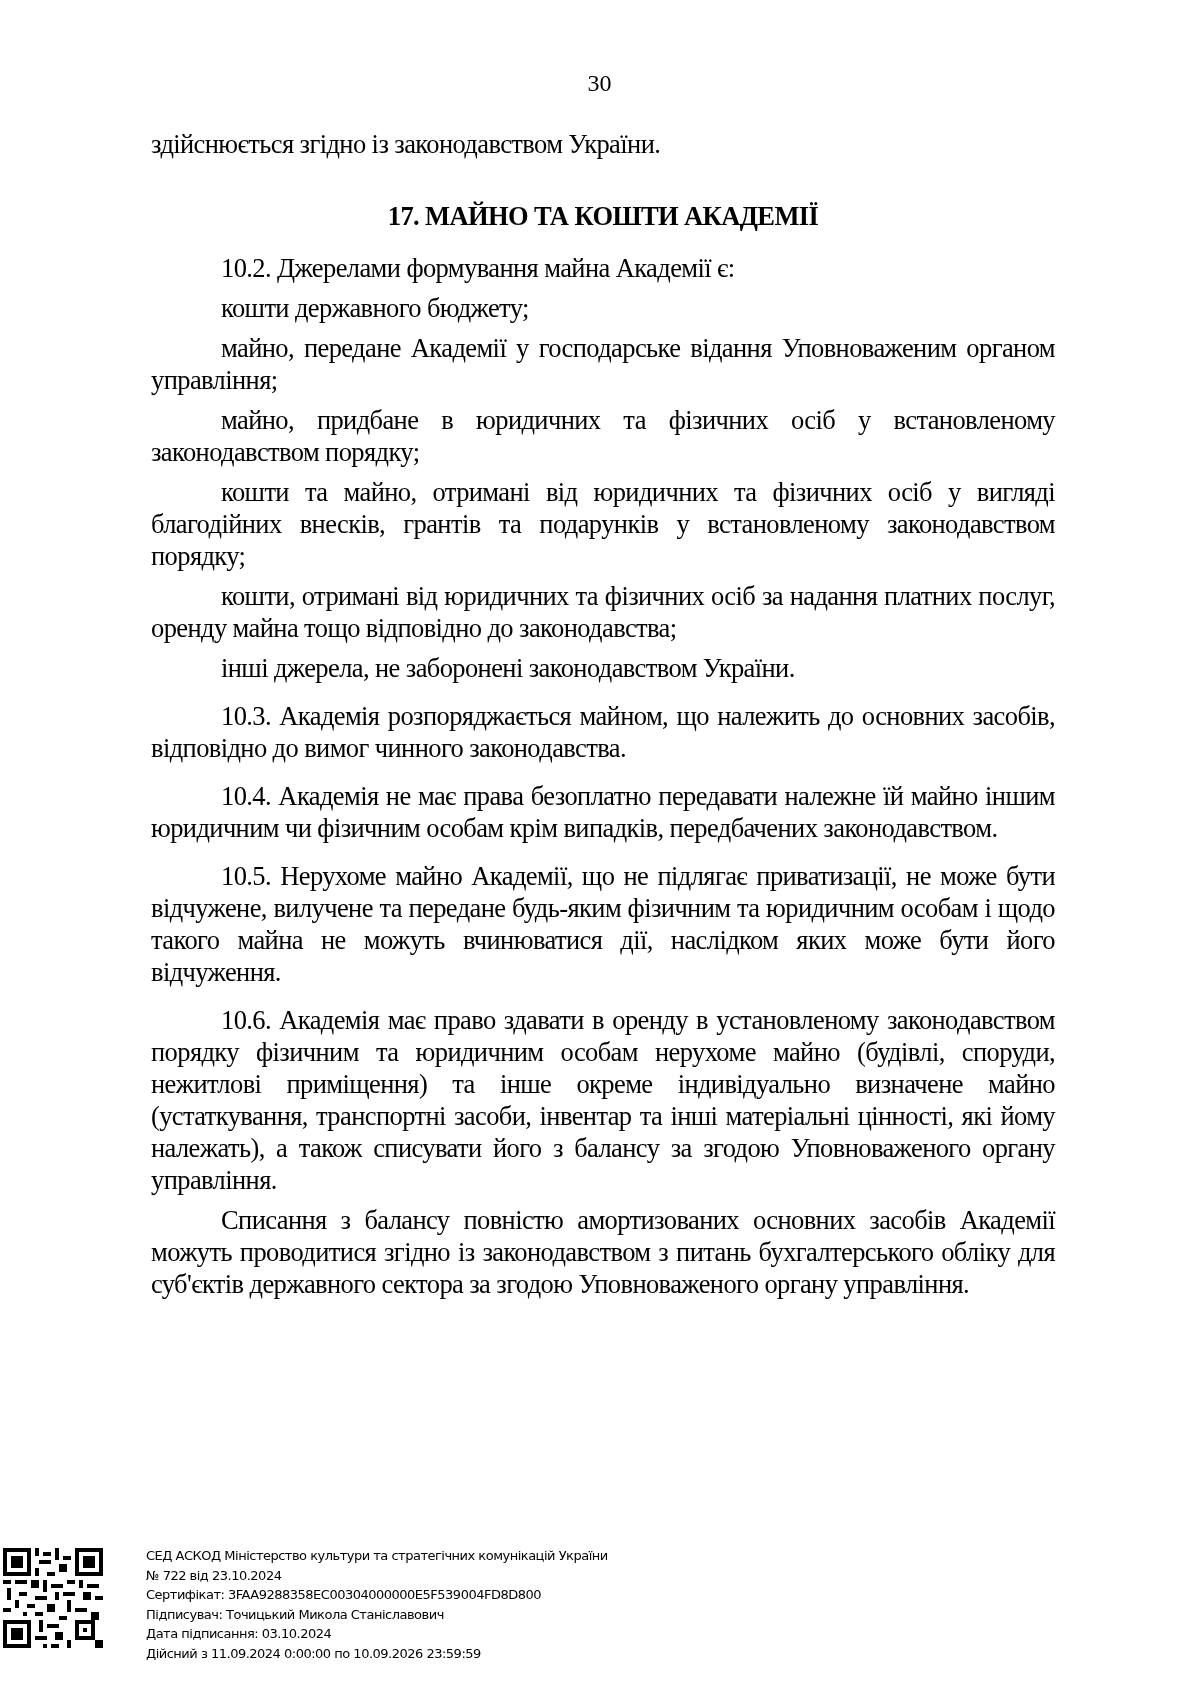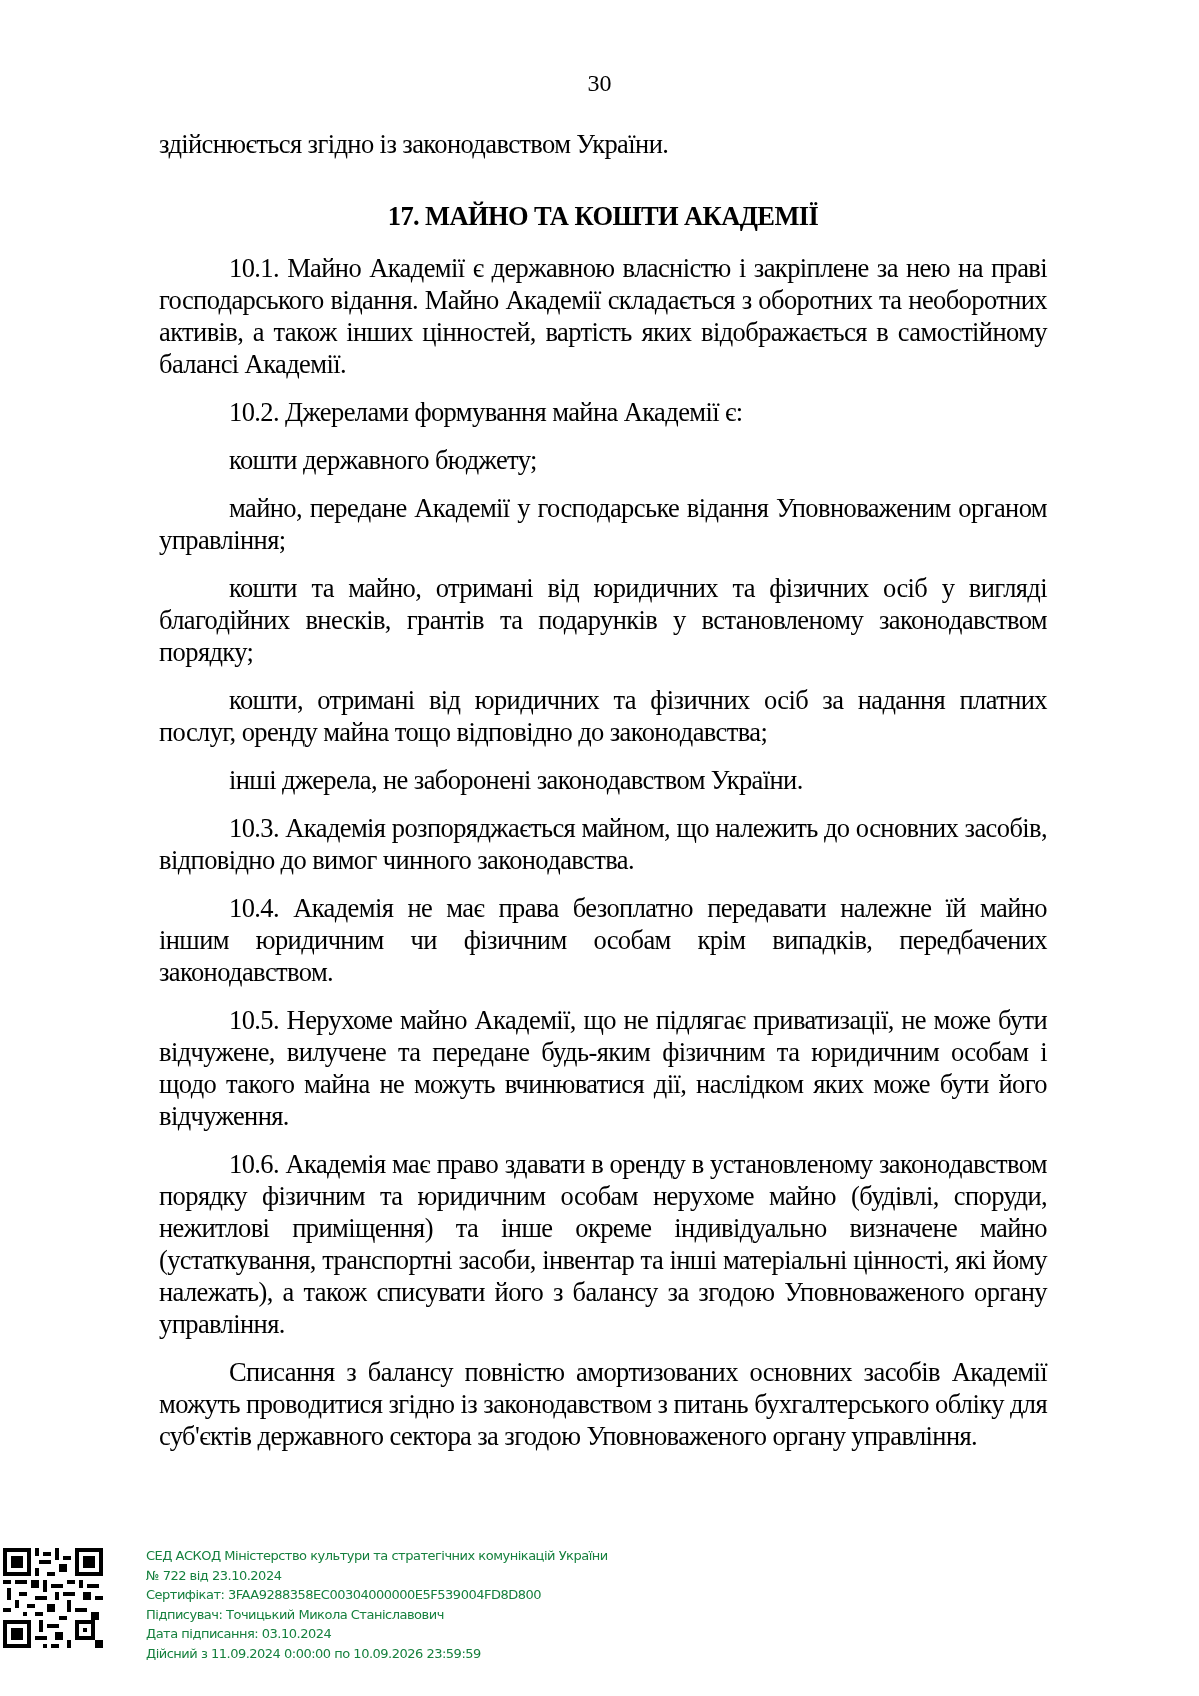--- a/index.html
+++ b/index.html
@@ -3,45 +3,45 @@
 <meta charset="utf-8">
 <style>
   html, body { margin: 0; padding: 0; background: #ffffff; }
   body { width: 1199px; height: 1696px; position: relative; overflow: hidden; color: #000; }
   .page { position: absolute; left: 0; top: 0; width: 1199px; height: 1696px; }
   .pnum { position: absolute; top: 70px; left: 0; width: 1199px; text-align: center;
           font-family: "Liberation Serif", serif; font-size: 24px; }
   .body { position: absolute; left: 143px; top: 122px; width: 920px;
           font-family: "Liberation Serif", serif; font-size: 26.5px; line-height: 32px;
           text-align: justify; letter-spacing: -0.6px; }
-  .body p { margin: 16px; }
+  .body p { margin: 8px; }
   .indent { text-indent: 70px; }
   .gap { margin-top: 16px !important; }
   .h1 { text-align: center; font-weight: bold; margin: 40px 0 20px 0 !important; font-size: 26.5px; }
   .footer { position: absolute; left: 0; top: 1548px; width: 700px; height: 140px; }
   .qr { position: absolute; left: 3px; top: 0; width: 100px; height: 100px; }
   .stamp { position: absolute; left: 146px; top: -2px; font-family: "DejaVu Sans", sans-serif;
-           font-size: 13px; line-height: 19.5px; color: #15803d; white-space: nowrap; letter-spacing: -0.5px; }
+           font-size: 13px; line-height: 19.5px; color: #000000; white-space: nowrap; letter-spacing: -0.5px; }
   .u { }
 </style>
 </head>
 <body>
 
 <div class="page">
   <div class="pnum">30</div>
 
   <div class="body">
     <p style="margin-top:6px">здійснюється згідно із законодавством України.</p>
     <p class="h1">17. МАЙНО ТА КОШТИ АКАДЕМІЇ</p>
 
-    <p class="indent">10.1. Майно Академії є державною власністю і закріплене за нею на праві господарського відання. Майно Академії складається з оборотних та необоротних активів, а також інших цінностей, вартість яких відображається в самостійному балансі Академії.</p>
 
     <p class="indent gap" style="margin-top:24px">10.2. Джерелами формування майна Академії є:</p>
     <p class="indent">кошти державного бюджету;</p>
     <p class="indent">майно, передане Академії у господарське відання Уповноваженим органом управління;</p>
+    <p class="indent">майно, придбане в юридичних та фізичних осіб у встановленому законодавством порядку;</p>
     <p class="indent">кошти та майно, отримані від юридичних та фізичних осіб у вигляді благодійних внесків, грантів та подарунків у встановленому законодавством порядку;</p>
     <p class="indent">кошти, отримані від юридичних та фізичних осіб за надання платних послуг, оренду майна тощо відповідно до законодавства;</p>
     <p class="indent">інші джерела, не заборонені законодавством України.</p>
 
     <p class="indent gap">10.3. Академія розпоряджається майном, що належить до основних засобів, відповідно до вимог чинного законодавства.</p>
     <p class="indent gap">10.4. Академія не має права безоплатно передавати належне їй майно іншим юридичним чи фізичним особам крім випадків, передбачених законодавством.</p>
     <p class="indent gap">10.5. Нерухоме майно Академії, що не підлягає приватизації, не може бути відчужене, вилучене та передане будь-яким фізичним та юридичним особам і щодо такого майна не можуть вчинюватися дії, наслідком яких може бути його відчуження.</p>
     <p class="indent gap">10.6. Академія має право здавати в оренду в установленому законодавством порядку фізичним та юридичним особам нерухоме майно (будівлі, споруди, нежитлові приміщення) та інше окреме індивідуально визначене майно (устаткування, транспортні засоби, інвентар та інші матеріальні цінності, які йому належать), а також списувати його з балансу за згодою Уповноваженого органу управління.</p>
     <p class="indent">Списання з балансу повністю амортизованих основних засобів Академії можуть проводитися згідно із законодавством з питань бухгалтерського обліку для суб'єктів державного сектора за згодою Уповноваженого органу управління.</p>
   </div>

